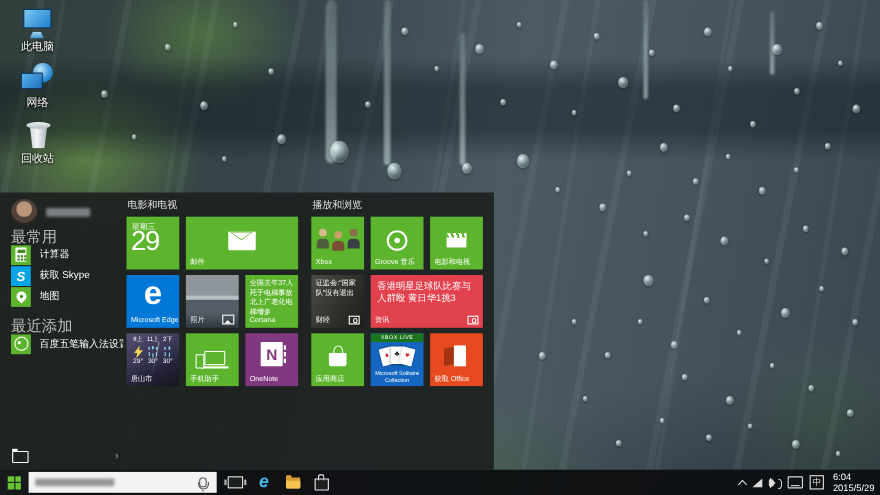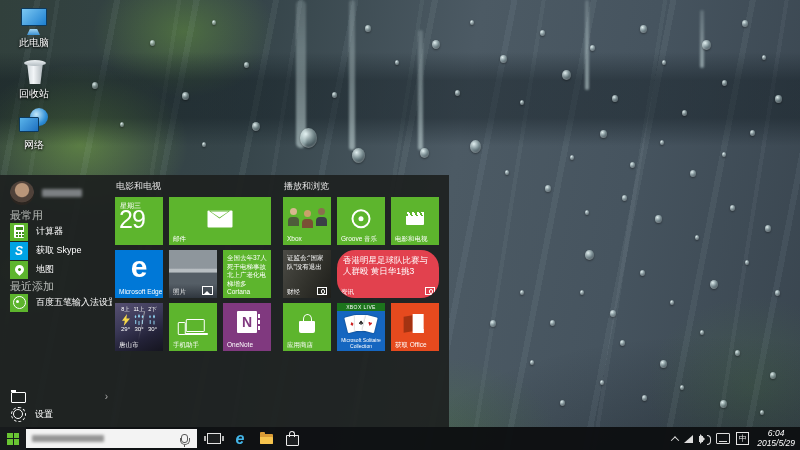--- a/index.html
+++ b/index.html
@@ -52,21 +52,21 @@
   
   #start-menu{position:absolute;left:0;top:175px;width:449px;height:252px;z-index:40;
     background:rgba(29,33,31,.92);}
   #menu-left{position:absolute;left:0;top:0;width:116px;height:100%;padding:5px 4px 4px 10px;
     box-sizing:border-box;display:flex;flex-direction:column;}
   #user-row{display:flex;align-items:center;gap:8px;height:25px;margin-bottom:3px;}
   .avatar{width:24px;height:24px;border-radius:50%;flex:none;
     background:radial-gradient(circle at 50% 38%,#b9967a 0 34%,#50423a 40% 62%,#2b2520 66%);}
   .blurbar{background:#8d9195;filter:blur(1.5px);border-radius:1px;opacity:.85;}
   #user-name{width:40px;height:8px;}
-  .mheader{font-size:11px;color:#b9bdb9;height:14px;line-height:14px;}
+  .mheader{font-size:14px;color:#b9bdb9;height:14px;line-height:14px;}
   .mi{display:flex;align-items:center;gap:8px;height:19px;font-size:9px;cursor:default;}
   .mi .lbl{white-space:nowrap;overflow:hidden;}
   .sq{width:18px;height:18px;background:var(--green);display:flex;align-items:center;justify-content:center;flex:none;}
   .sq.blue{background:#00a3e4;}
   .mi2{display:flex;align-items:center;gap:9px;height:18px;font-size:9px;cursor:default;}
   .mi2 .iw{width:16px;display:flex;justify-content:center;flex:none;}
   .chev{margin-left:auto;margin-right:4px;color:#aaa;font-size:10px;}
   .badge{margin-left:auto;margin-right:4px;color:#7dd141;font-size:8.5px;}
   #bottom-group{margin-top:auto;}
   
@@ -152,21 +152,21 @@
   .gr-ring::after{content:"";position:absolute;left:5px;top:5px;width:5px;height:5px;border-radius:50%;background:#fff;}
   
   .clap{position:absolute;top:15px;left:50%;transform:translateX(-50%);width:18px;height:13px;background:#fff;border-radius:1px;}
   .clap::before{content:"";position:absolute;left:0;top:0;width:18px;height:4px;
     background:repeating-linear-gradient(65deg,var(--green) 0 2px,#fff 2px 4.5px);}
   
   .t-finance{background:linear-gradient(120deg,#4c4c46 0%,#32322c 55%,#1e1e1a 100%);}
   .cam-ico{position:absolute;right:4px;bottom:3px;width:8px;height:6px;border:1px solid #fff;}
   .cam-ico::after{content:"";position:absolute;left:2.5px;top:1px;width:2.5px;height:2.5px;border-radius:50%;border:1px solid #fff;}
   
-  .t-news{background:var(--newsred);border-radius:18px;}
+  .t-news{background:var(--newsred);}
   .news-head{padding:5px 6px 0;font-size:8.5px;line-height:11px;}
   
   .bag{position:absolute;top:18px;left:50%;transform:translateX(-50%);width:16px;height:12px;background:#fff;border-radius:1px 1px 2px 2px;}
   .bag::before{content:"";position:absolute;top:-7px;left:3.5px;width:7px;height:9px;border:1.5px solid #fff;border-radius:50% 50% 0 0;}
   
   .t-solitaire{background:var(--solblue);}
   .sol-banner{position:absolute;top:0;left:0;right:0;height:8px;background:#1c741c;font-size:5px;line-height:8px;text-align:center;letter-spacing:.4px;}
   .card{position:absolute;top:13px;width:12px;height:16px;background:#fff;border-radius:1px;box-shadow:0 0 2px rgba(0,0,0,.4);
     font-size:7px;line-height:16px;text-align:center;}
   .card.k1{left:9px;transform:rotate(-14deg);color:#c22;}
@@ -204,21 +204,21 @@
   #tray{margin-left:auto;display:flex;align-items:center;gap:6px;padding-right:5px;}
   .tr{height:23px;display:flex;align-items:center;cursor:pointer;}
   .g-chevron-up{width:5px;height:5px;border-left:1.5px solid #dcdcdc;border-top:1.5px solid #dcdcdc;transform:rotate(45deg) translate(1px,1px);}
   .g-network{width:0;height:0;border-left:9px solid transparent;border-bottom:8px solid #dcdcdc;}
   .g-volume{width:4px;height:6px;background:#dcdcdc;position:relative;margin-right:7px;}
   .g-volume::before{content:"";position:absolute;left:1px;top:-2px;border-top:5px solid transparent;border-bottom:5px solid transparent;border-left:5px solid #dcdcdc;}
   .g-volume::after{content:"";position:absolute;left:8px;top:-1px;width:3px;height:8px;border:1.3px solid #dcdcdc;border-left:0;border-radius:0 5px 5px 0;}
   .g-keyboard{width:12px;height:9px;border:1px solid #dcdcdc;border-radius:1px;position:relative;}
   .g-keyboard::before{content:"";position:absolute;left:2px;bottom:1.5px;width:8px;height:1px;background:#dcdcdc;}
   #ime-box{min-width:11px;height:11px;border:1px solid #e6e6e6;font-size:8px;line-height:11px;text-align:center;color:#e6e6e6;cursor:pointer;}
-  #clock{font-size:8.5px;line-height:9.5px;text-align:center;color:#fff;margin-left:2px;cursor:default;font-style:italic;}
+  #clock{font-size:8.5px;line-height:9.5px;text-align:left;color:#fff;margin-left:2px;cursor:default;}
 </style>
 </head>
 <body style="--green: #5db52d; --edgeblue: #0078d7; --purple: #80397f; --newsred: #e2414e; --officered: #e64a1e; --solblue: #1566c0;">
 
 <div id="wallpaper">
   <div id="streaks"></div>
   <div id="frame-band"></div>
 <div class="runnel" style="left: 296px; top: 0px; width: 10px; height: 148px;"></div>
     <div class="runnel" style="left: 349px; top: 0px; width: 6px; height: 150px;"></div>
     <div class="runnel" style="left: 418px; top: 30px; width: 5px; height: 120px;"></div>
@@ -295,26 +295,26 @@
     <div class="drop" style="left: 530px; top: 360px; width: 4px; height: 5px;"></div>
     <div class="drop" style="left: 560px; top: 400px; width: 5px; height: 6px;"></div>
   </div>
 
 <div id="desktop-icons">
     <div class="dicon">
       <div class="d-art a-computer"></div>
       <div class="d-label">此电脑</div>
     </div>
     <div class="dicon">
+      <div class="d-art a-network"></div>
+      <div class="d-label">网络</div>
+    </div>
+    <div class="dicon">
       <div class="d-art a-recycle-bin"></div>
       <div class="d-label">回收站</div>
-    </div>
-    <div class="dicon">
-      <div class="d-art a-network"></div>
-      <div class="d-label">网络</div>
     </div>
   </div>
 
 <div id="start-menu">
   <div id="menu-left">
     <div id="user-row">
       <div class="avatar"></div>
       <div id="user-name" class="blurbar"></div>
     </div>
     <div class="mheader">最常用</div>
@@ -331,41 +331,35 @@
           </span>
           <span class="lbl">获取 Skype</span>
         </div>
         <div class="mi">
           <span class="sq">
             <i class="g g-maps"></i>
           </span>
           <span class="lbl">地图</span>
         </div>
       </div>
-    <div class="mheader" style="margin-top:0">最近添加</div>
+    <div class="mheader" style="margin-top:10px">最近添加</div>
     <div id="recent-list">
         <div class="mi">
           <span class="sq">
             <i class="g g-wubi"></i>
           </span>
           <span class="lbl">百度五笔输入法设置</span>
         </div>
       </div>
     <div id="bottom-group">
       <div class="mi2">
         <span class="iw">
             <i class="g g-file-explorer"></i>
           </span>
         <span class="chev">›</span>
-      </div>
-      <div class="mi2">
-        <span class="iw">
-            <i class="g g-settings"></i>
-          </span>
-        <span class="lbl">设置</span>
       </div>
     </div>
   </div>
 
   <div class="tile-group" id="group-life">
     <div class="gtitle">电影和电视</div>
     <div class="tile r1 c1">
       <div class="cal-week">星期三</div>
       <div class="cal-day">29</div>
     </div>

